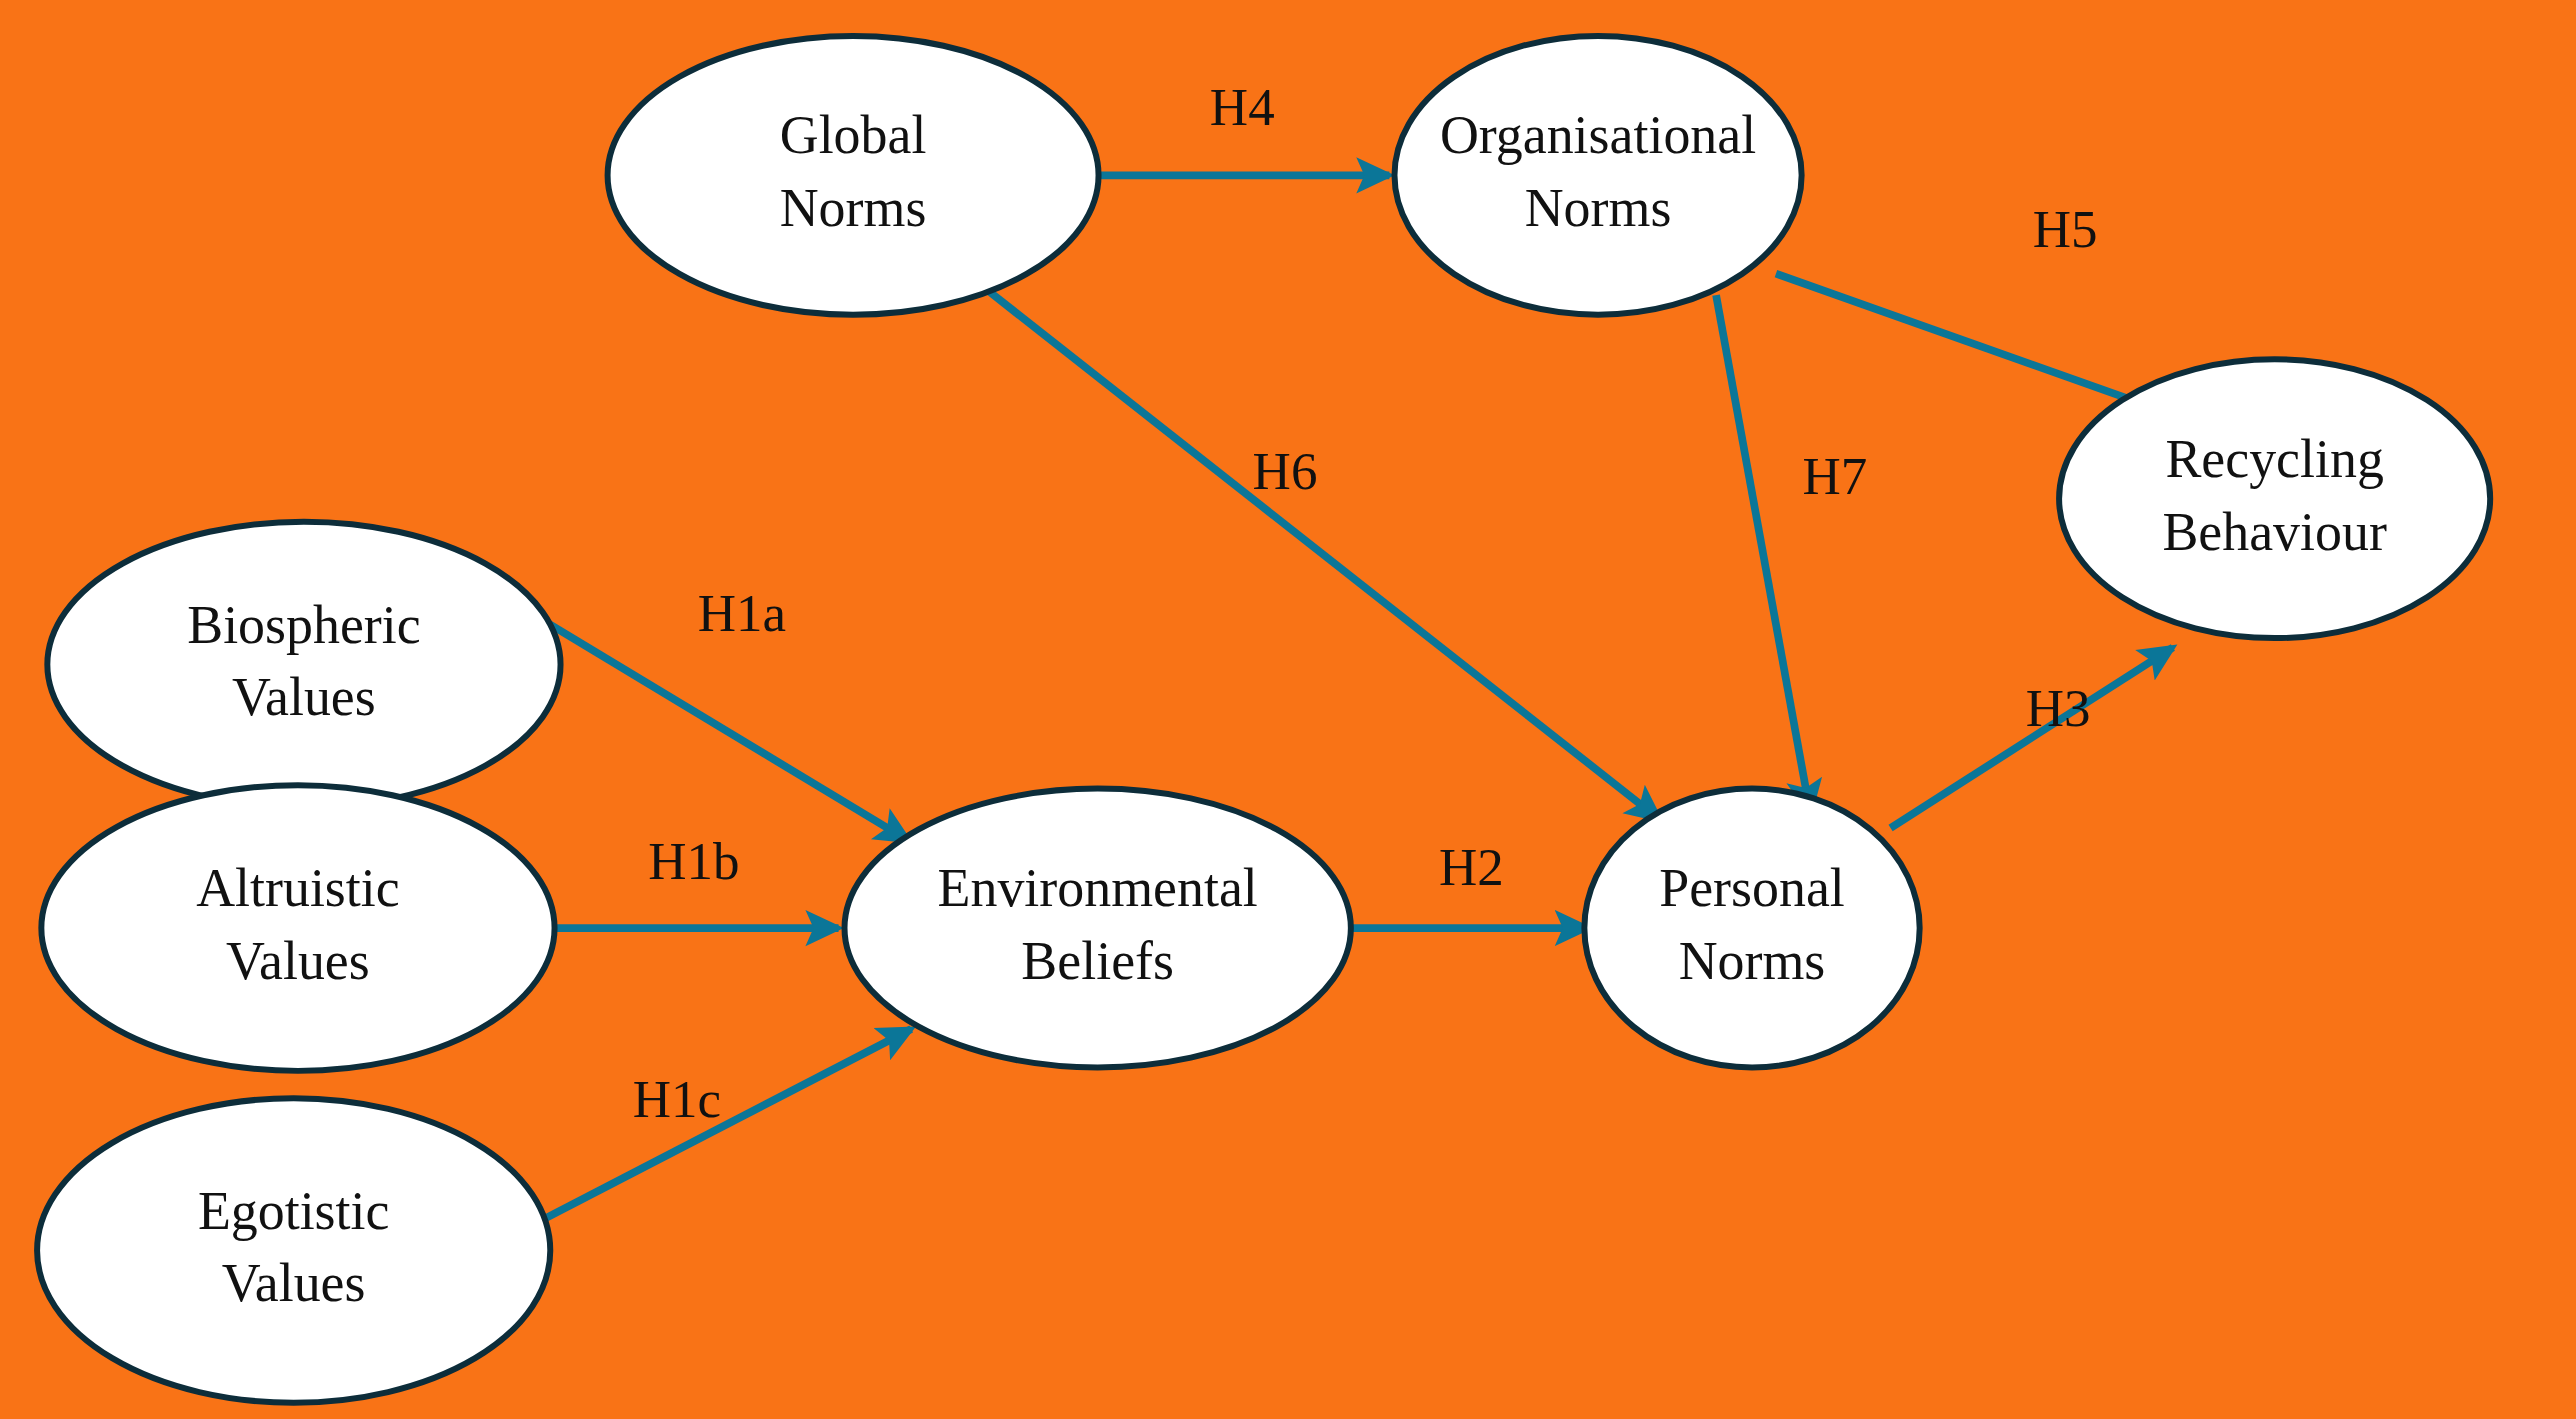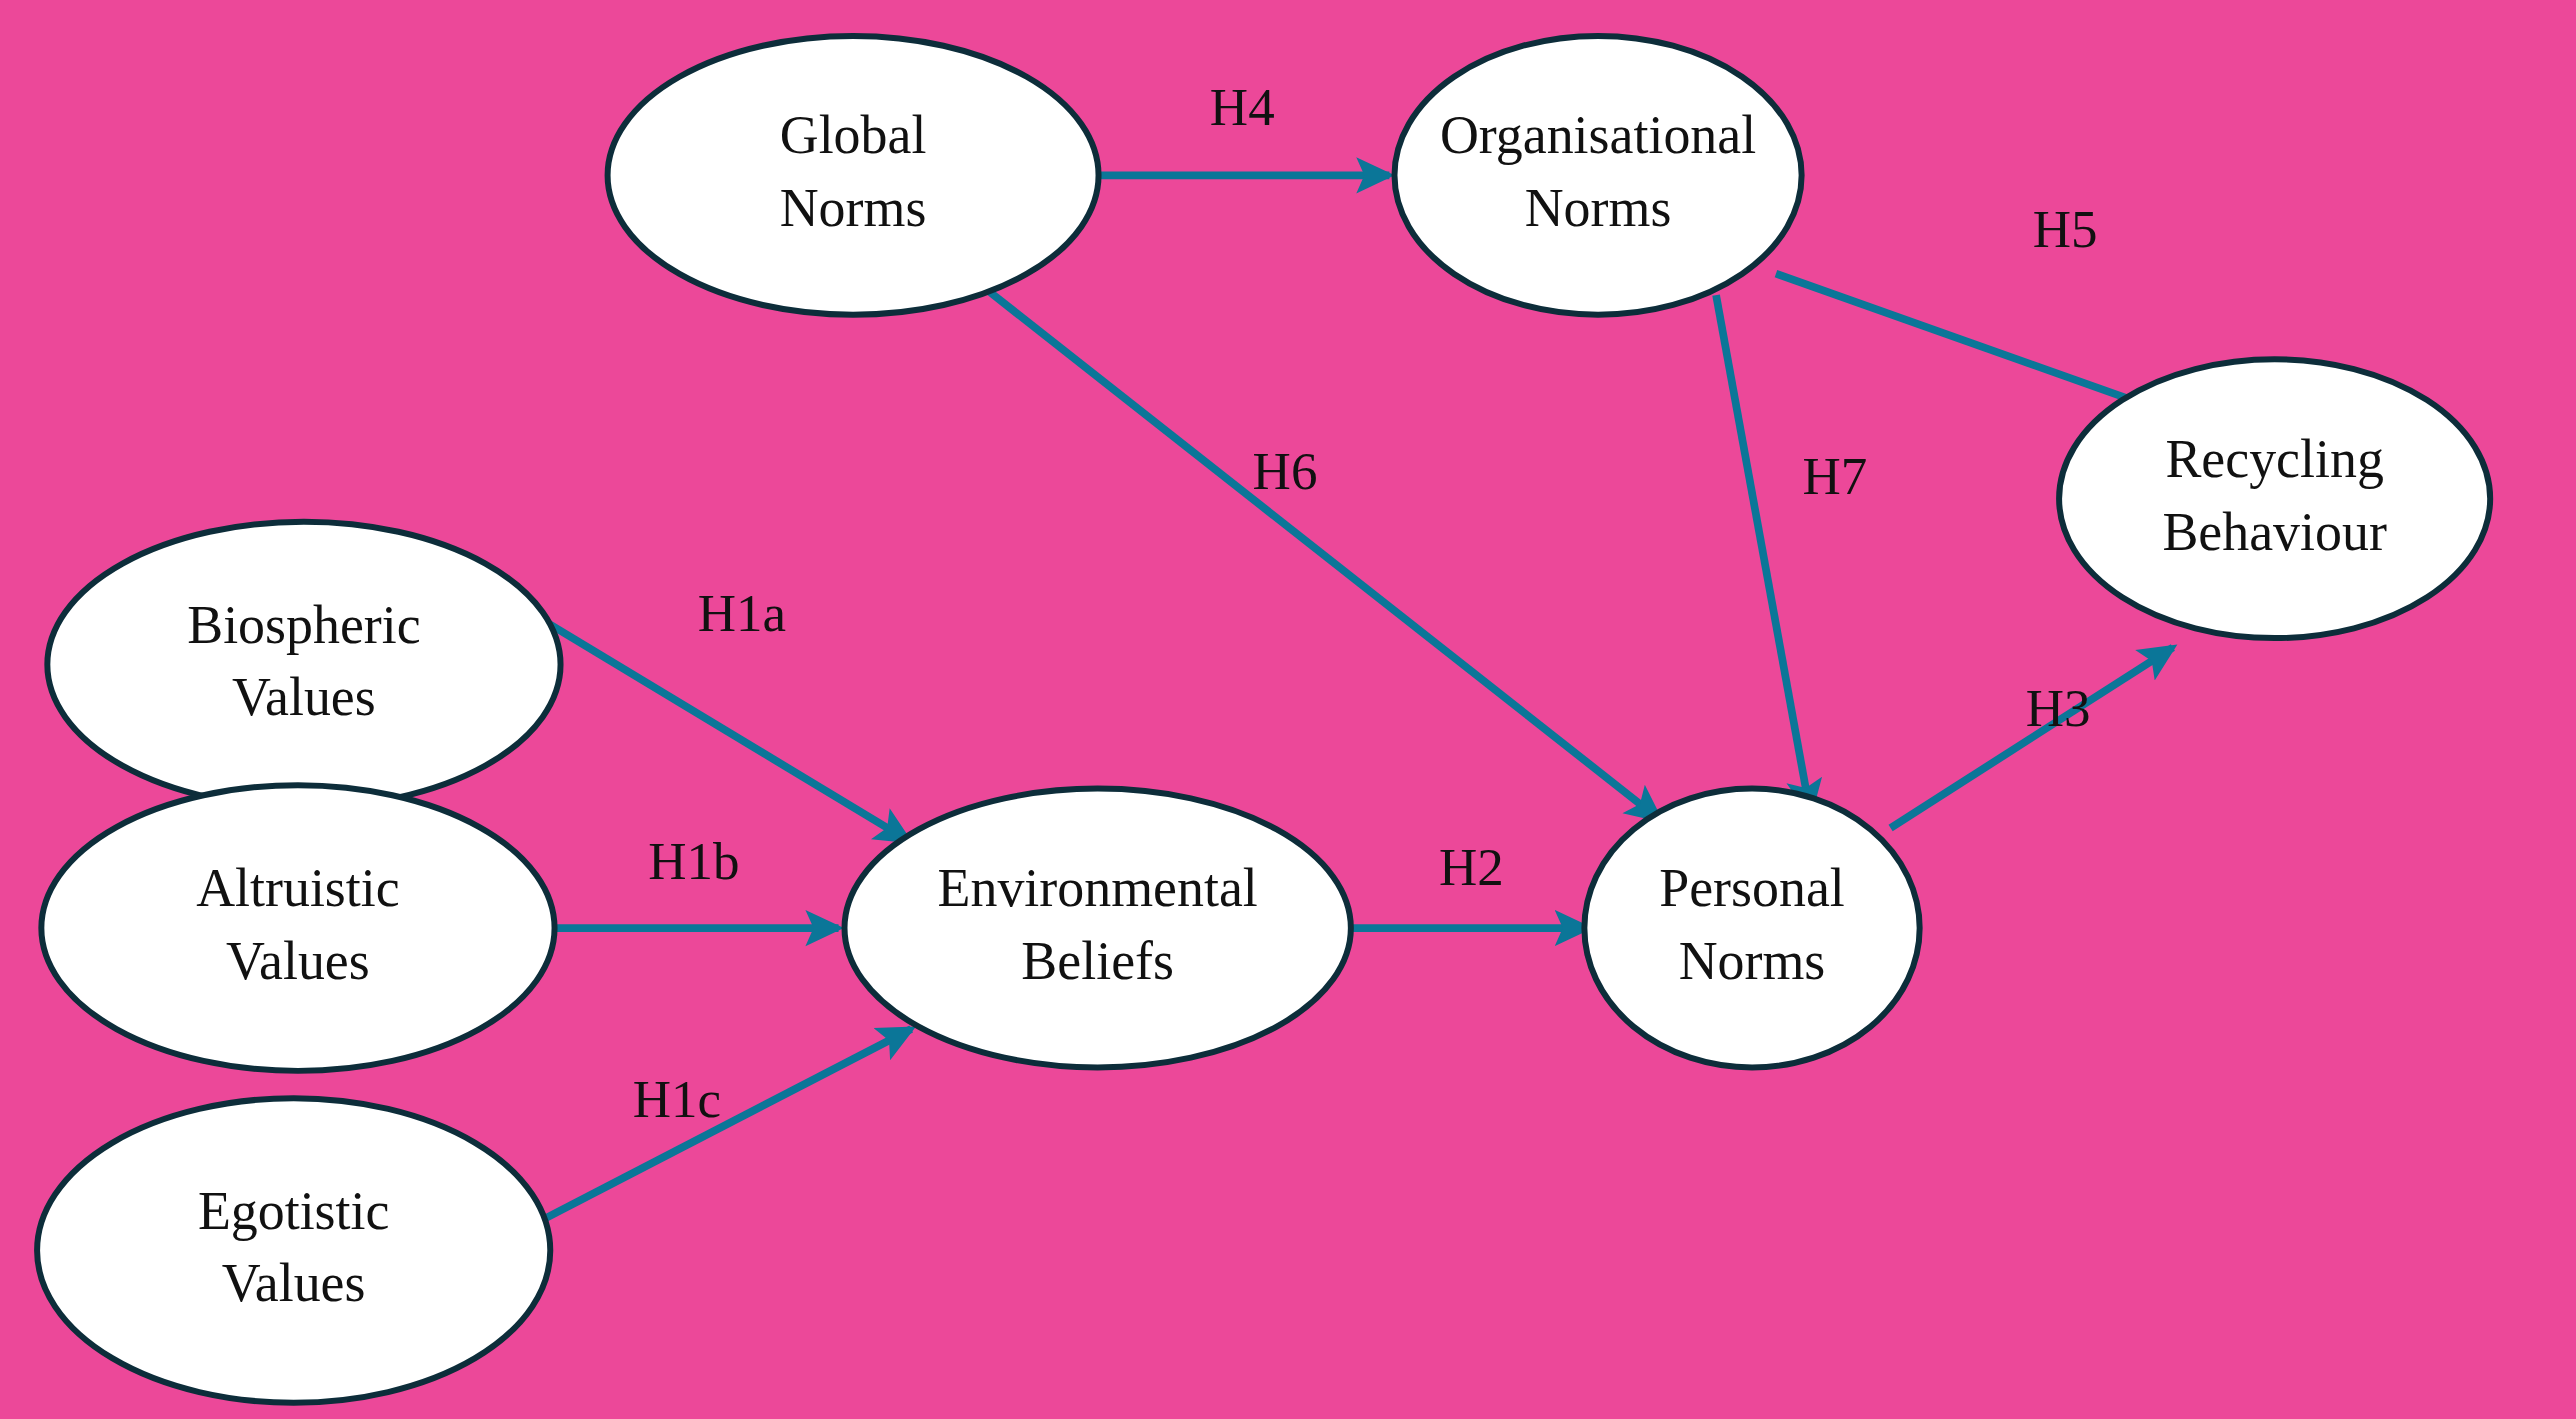--- a/index.html
+++ b/index.html
@@ -4,21 +4,21 @@
 <style>
   html, body {
     margin: 0;
     padding: 0;
     background: #ffffff;
   }
   #diagram-root {
     position: relative;
     width: 2576px;
     height: 1419px;
-    background: #ec4899;
+    background: #f97316;
     font-family: "Liberation Serif", "DejaVu Serif", serif;
     overflow: hidden;
   }
   svg.canvas {
     position: absolute;
     top: 0;
     left: 0;
     width: 2576px;
     height: 1419px;
     display: block;

